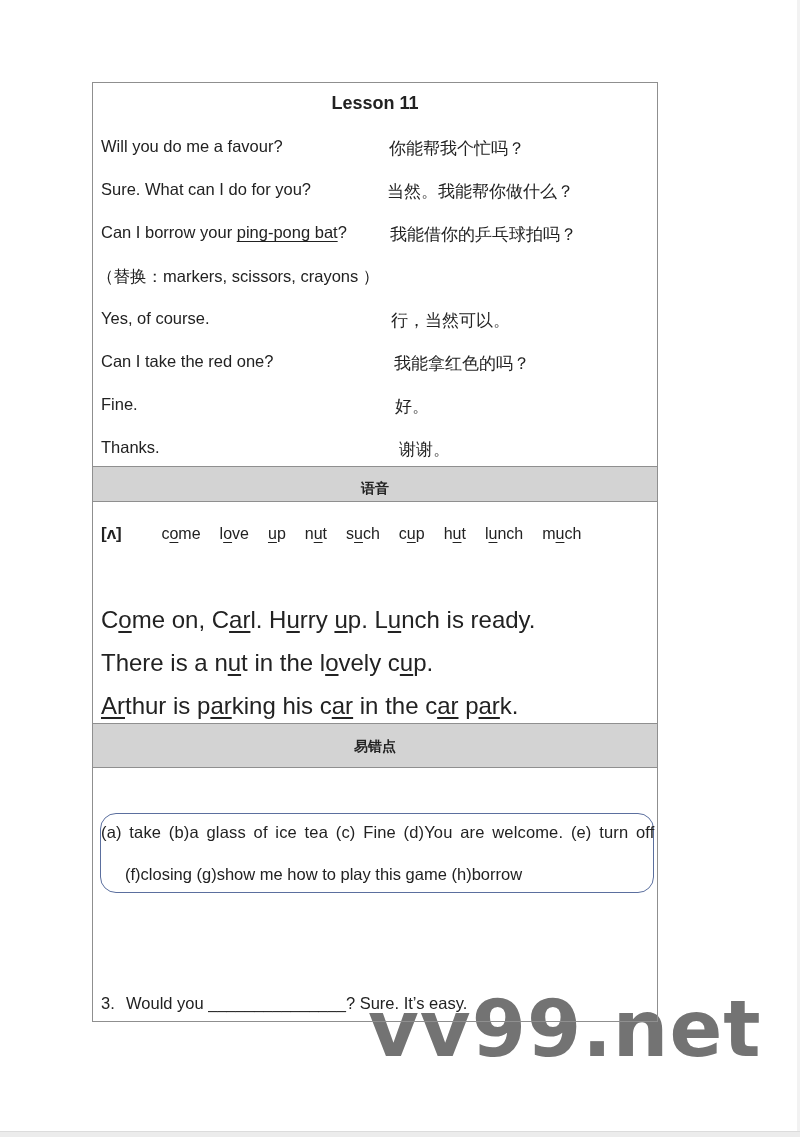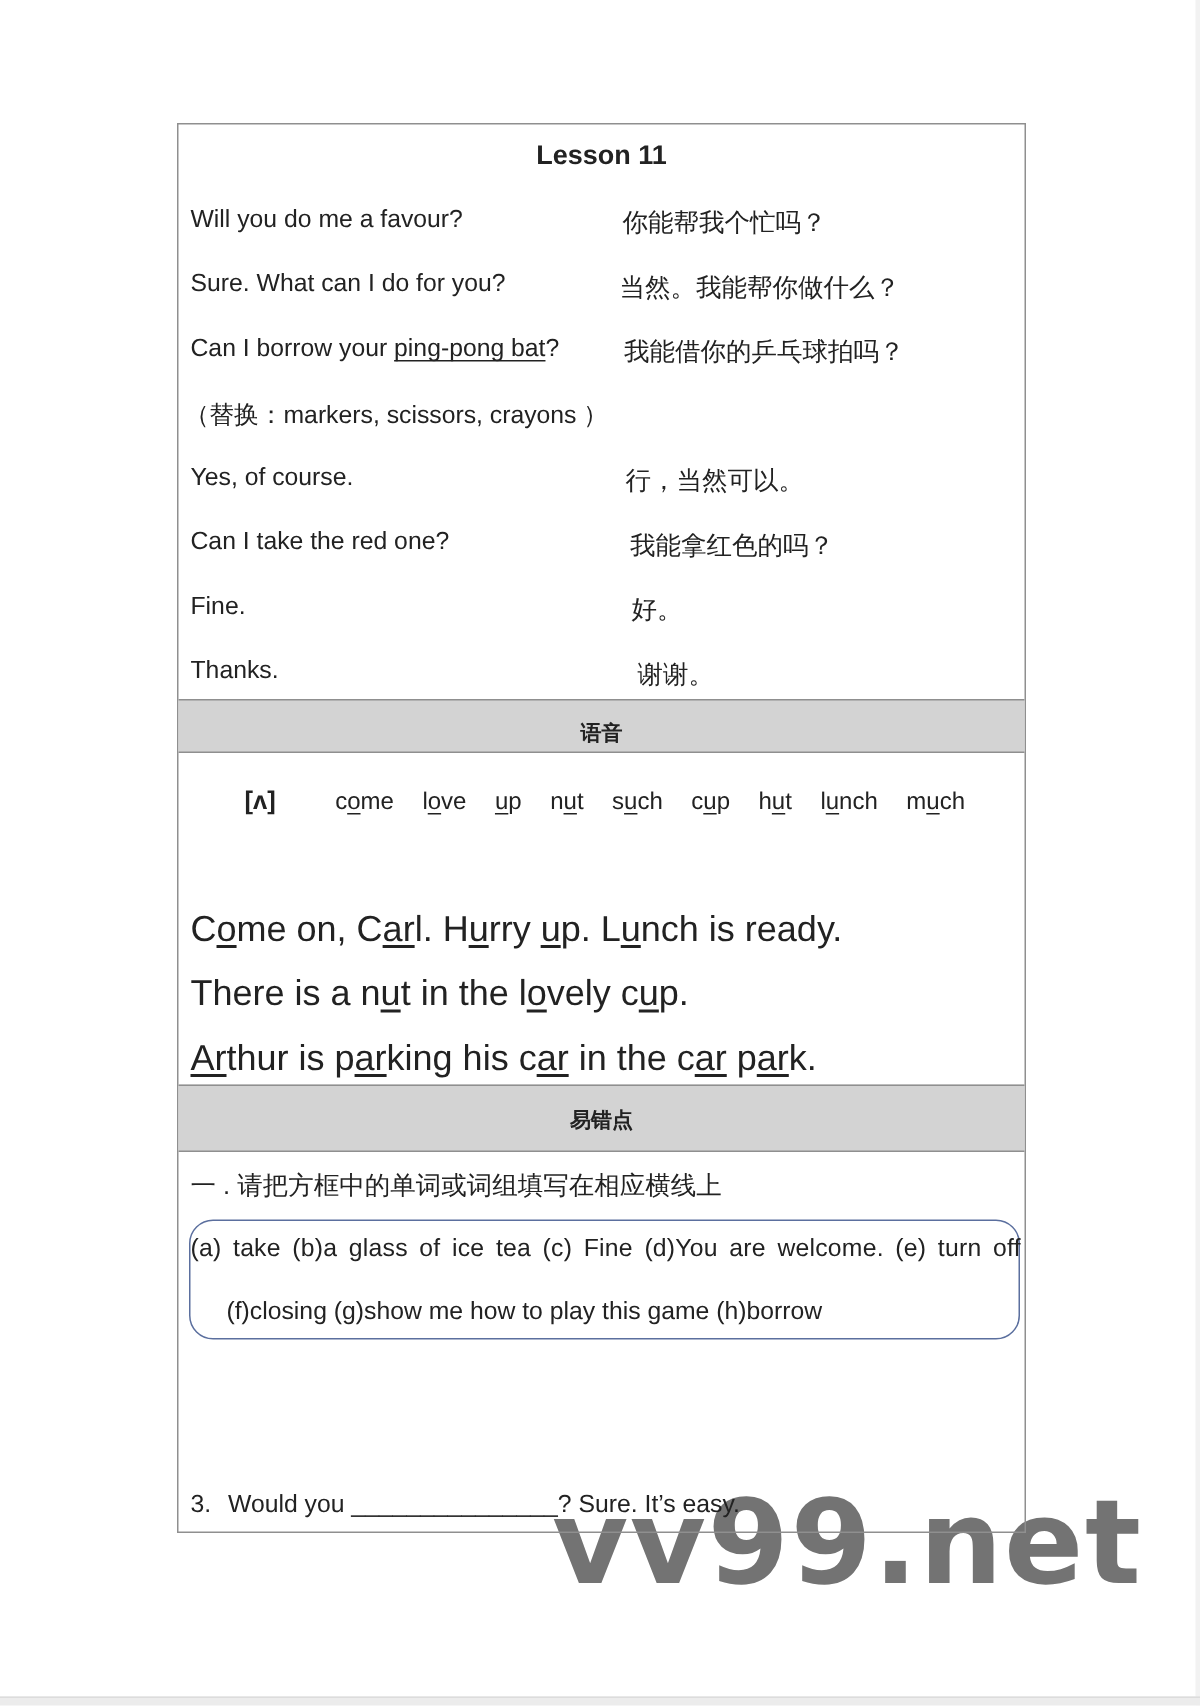--- a/index.html
+++ b/index.html
@@ -16,37 +16,37 @@
   .page-right {
     position:absolute; left:797px; top:0; width:3px; height:1137px; background:#f2f2f2;
   }
   .watermark {
     position:absolute; left:368px; top:990px;
     font-family:"DejaVu Sans", sans-serif; font-weight:bold;
     font-size:78px; letter-spacing:1px; color:#737373; z-index:0;
     line-height:1;
   }
   .sheet {
-    position:absolute; left:118px; top:82px; width:566px; height:940px;
+    position:absolute; left:92px; top:82px; width:566px; height:940px;
     border:1.5px solid #8f8f8f; box-sizing:border-box; z-index:1;
   }
   .row { position:absolute; left:0; width:100%; font-size:16.5px; }
   .en { position:absolute; left:8px; white-space:nowrap; }
   .zh { position:absolute; white-space:nowrap; font-size:17px;text-align:right; }
   .title {
     position:absolute; top:10px; width:100%; text-align:center;
     font-weight:bold; font-size:18px;
   }
   .band {
     position:absolute; left:0; width:100%; height:36px;
     background:#d3d3d3; border-top:1.5px solid #8f8f8f; border-bottom:1.5px solid #8f8f8f;
     text-align:center; line-height:43px; font-weight:bold; font-size:14px; box-sizing:border-box;
   }
   .u { text-decoration:underline; text-underline-offset:3px; }
-  .phon-row { position:absolute; left:8px; font-size:16px; white-space:nowrap;margin-left:36px; }
+  .phon-row { position:absolute; left:8px; font-size:16px; white-space:nowrap; }
   .sym { display:inline-block; width:56px; font-weight:bold; font-size:17px; }
   .w { display:inline-block; margin-right:19px; }
   .sent { position:absolute; left:8px; font-size:24px; white-space:nowrap; }
   .instr { position:absolute; left:8px; font-size:17px; white-space:nowrap; }
   .wordbox {
     position:absolute; left:7px; top:730px; width:554px; height:80px;
     border:1.5px solid #5b6f9e; border-radius:16px; box-sizing:border-box;
     font-size:16.5px;
   }
   .wb-line1 { position:absolute; left:0px; top:9px; white-space:nowrap; letter-spacing:0.15px; word-spacing:3px;text-align:center; }
@@ -102,21 +102,20 @@
   <div class="phon-row" style="top:441px" id="phon0">
     <span class="sym">[ʌ]</span>
   <span class="w">c<span class="u">o</span>me</span><span class="w">l<span class="u">o</span>ve</span><span class="w"><span class="u">u</span>p</span><span class="w">n<span class="u">u</span>t</span><span class="w">s<span class="u">u</span>ch</span><span class="w">c<span class="u">u</span>p</span><span class="w">h<span class="u">u</span>t</span><span class="w">l<span class="u">u</span>nch</span><span class="w">m<span class="u">u</span>ch</span></div>
 
   <div class="sent" style="top:523px" id="sent0">C<span class="u">o</span>me on, C<span class="u">ar</span>l. H<span class="u">u</span>rry <span class="u">u</span>p. L<span class="u">u</span>nch is ready.</div>
   <div class="sent" style="top:566px" id="sent1">There is a n<span class="u">u</span>t in the l<span class="u">o</span>vely c<span class="u">u</span>p.</div>
   <div class="sent" style="top:609px" id="sent2"><span class="u">Ar</span>thur is p<span class="u">ar</span>king his c<span class="u">ar</span> in the c<span class="u">ar</span> p<span class="u">ar</span>k.</div>
 
   <div class="band" style="top:640px;height:45px;line-height:45px">易错点</div>
 
-  <div class="instr" style="top:696px">一 .   请把方框中的单词或词组填写在相应横线上</div>
 
   <div class="wordbox">
     <div class="wb-line1">(a) take (b)a glass of ice tea (c) Fine (d)You are welcome. (e) turn off</div>
     <div class="wb-line2">(f)closing (g)show me how to play this game (h)borrow</div>
   </div>
 
   <div class="q" style="top:911px">
     <span class="num">3.</span><span>Would you _______________? Sure. It’s easy.</span>
   </div>
 </div>

